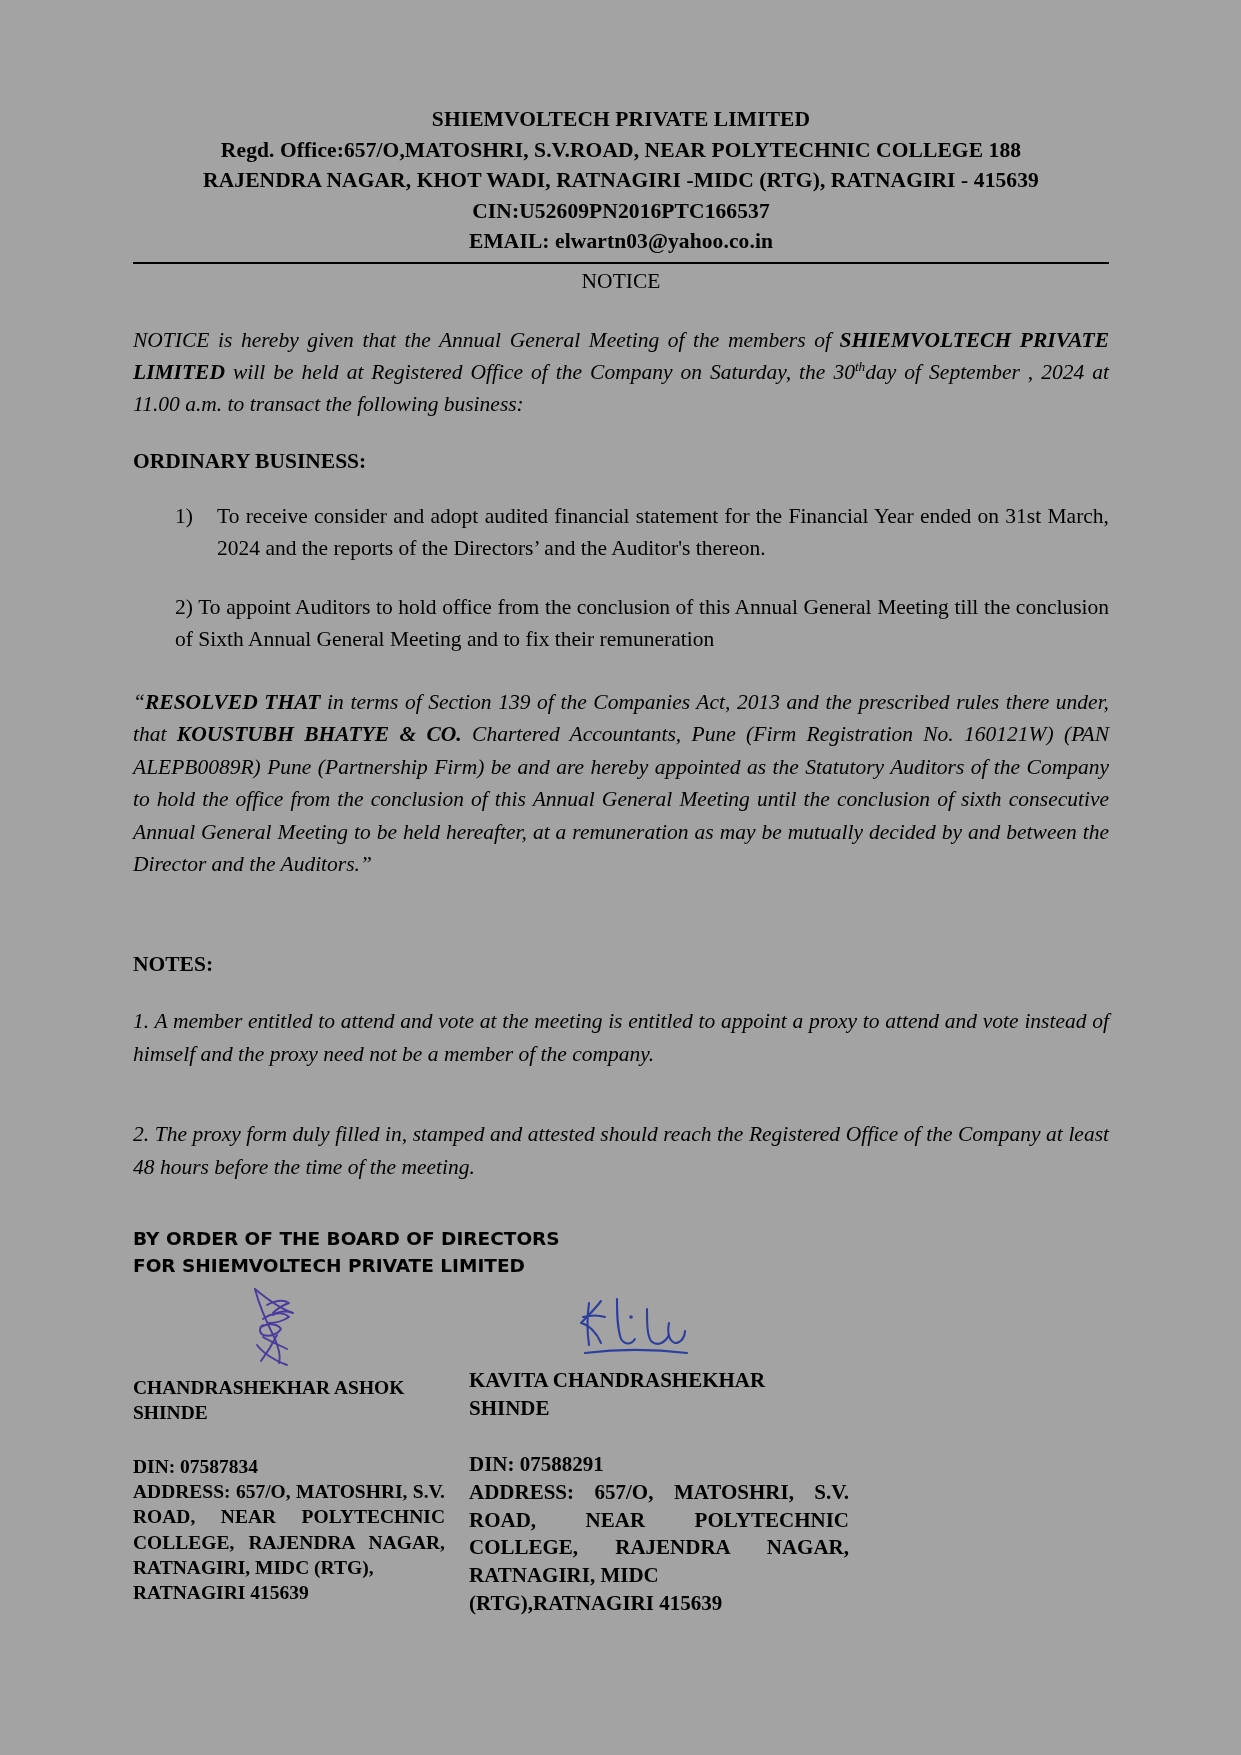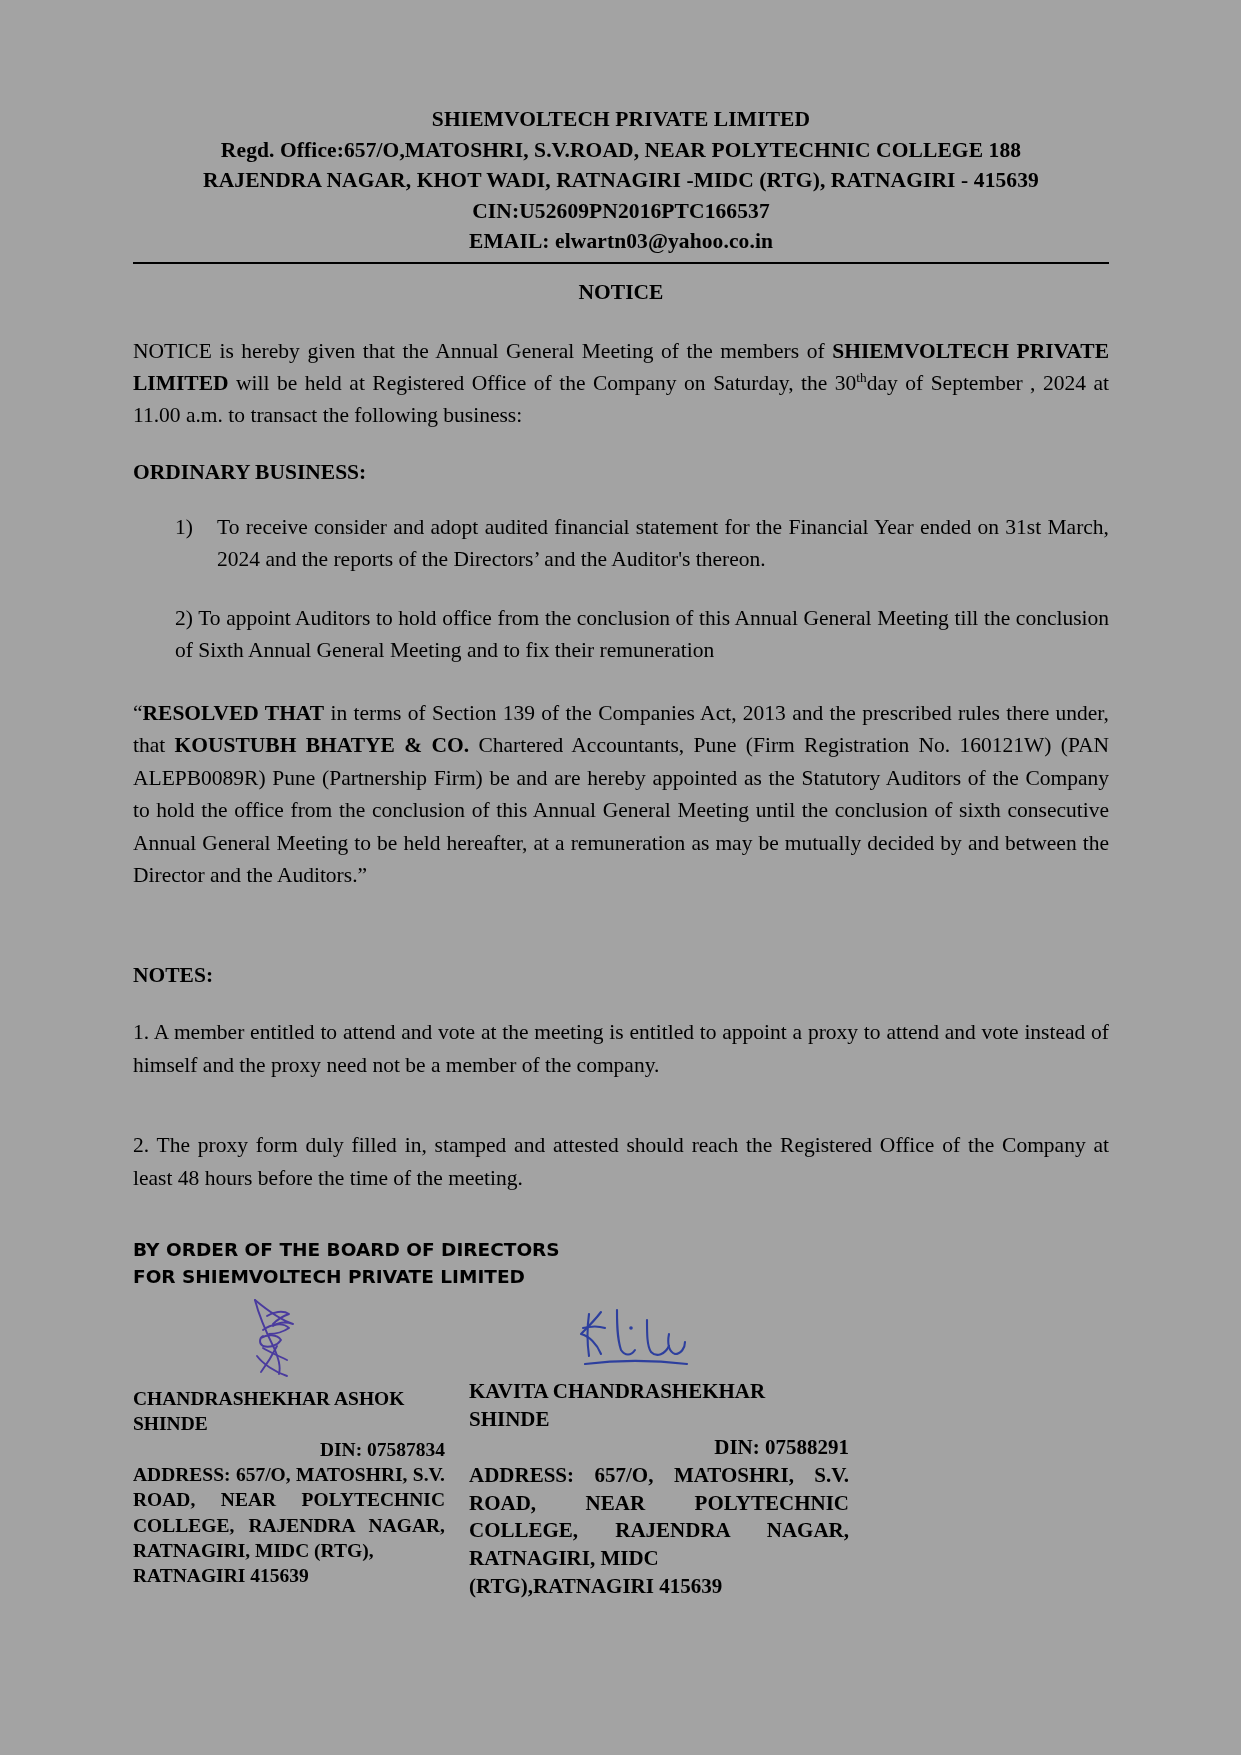--- a/index.html
+++ b/index.html
@@ -36,31 +36,32 @@
   }
   .letterhead div { white-space: nowrap; }
   .hrule {
     border: none;
     border-top: 2.2px solid #000;
     margin: 5px 0 0 0;
     height: 0;
   }
   .notice-title {
     text-align: center;
-    font-weight: bold;
-    font-size: 21.5px;
-    margin-top: 16px;
+    font-weight: normal;
+    font-size: 21.5px;
+    margin-top: 5px;
   }
 
   
   .para {
     font-size: 21.5px;
     line-height: 1.51;
     text-align: justify;
     margin-top: 22px;
+    font-style: italic;
   }
   .para.first { margin-top: 30px; }
   b, .b { font-weight: bold; }
   sup {
     font-size: 0.62em;
     vertical-align: super;
     line-height: 0;
   }
   .heading {
     font-size: 21.5px;
@@ -142,21 +143,21 @@
     position: absolute;
     left: 336px;
     top: 0;
     width: 380px;
     font-size: 21px;
     font-weight: bold;
     line-height: 1.33;
     text-align: justify;
   }
   .col-left .name, .col-right .name { text-align: left; }
-  .col-left .din, .col-right .din { text-align: right; }
+  .col-left .din, .col-right .din { text-align: left; margin-top: 28px; }
   .addr { text-align: justify; }
   .addr-last { text-align: left; }
 </style>
 </head>
 <body>
 
 <div class="page">
   <div class="content">
 
     <div class="letterhead">

